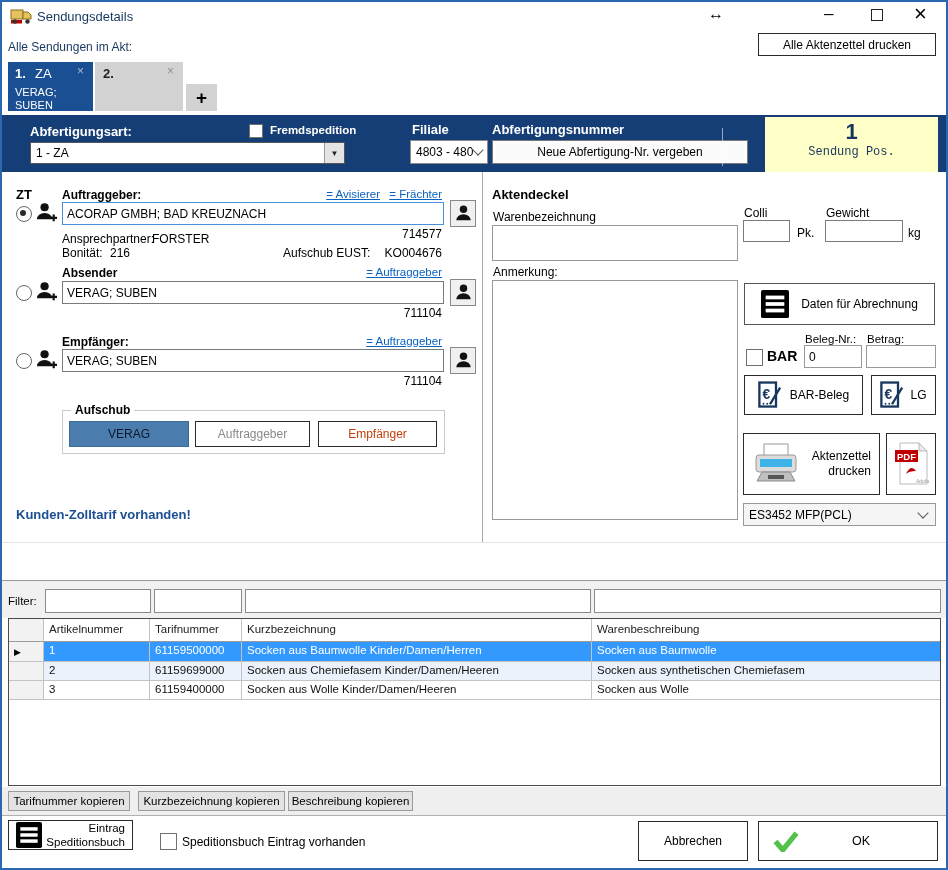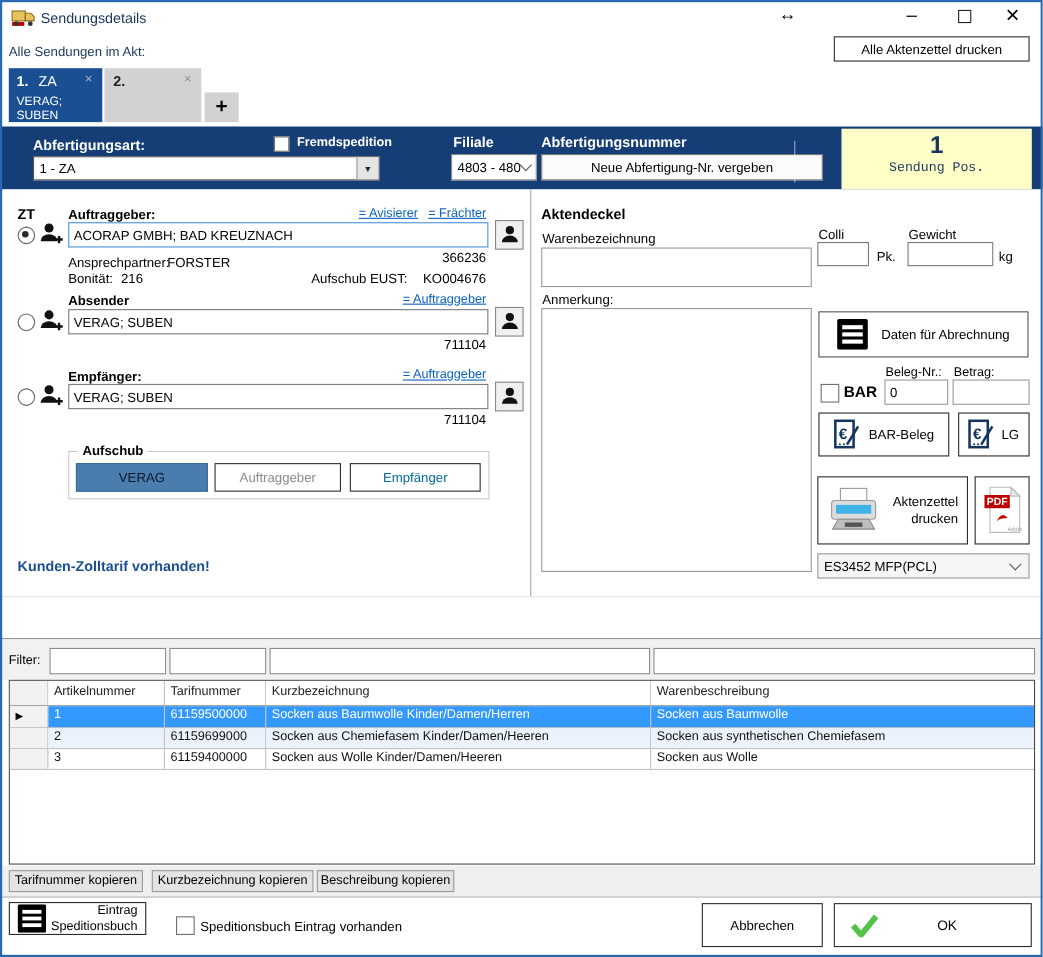--- a/index.html
+++ b/index.html
@@ -109,21 +109,21 @@
   <span class="lbl b" style="left:62px;top:188px;">Auftraggeber:</span>
   <span class="link" style="right:568px;top:188px;">= Avisierer</span>
   <span class="link" style="right:506px;top:188px;">= Frächter</span>
   <input class="inp" style="left: 62px; top: 202px; width: 382px; height: 23px; border: 1.5px solid rgb(74, 144, 217);" value="ACORAP GMBH; BAD KREUZNACH">
   <button class="btn" style="left:450px;top:200px;width:26px;height:27px;background:#f0f0f0;border:1px solid #888;">
     <span><svg width="17" height="17" viewBox="0 0 20 20">
           <circle cx="10" cy="6.2" r="4.4" fill="#111"></circle>
           <path d="M1.5 19 a8.5 7 0 0 1 17 0 z" fill="#111"></path>
         </svg></span>
   </button>
-  <span class="num" style="right:506px;top:227px;">366236</span>
+  <span class="num" style="right:506px;top:227px;">714577</span>
   <span class="lbl" style="left:62px;top:232px;">Ansprechpartner:</span>
   <span class="lbl" style="left:152px;top:232px;">FORSTER</span>
   <span class="lbl" style="left:62px;top:246px;">Bonität:</span>
   <span class="lbl" style="left:110px;top:246px;">216</span>
   <span class="lbl" style="left:283px;top:246px;">Aufschub EUST:</span>
   <span class="num" style="right:506px;top:246px;">KO004676</span>
 
   <span class="lbl b" style="left:62px;top:266px;">Absender</span>
   <span class="link" style="right:506px;top:266px;">= Auftraggeber</span>
   <span class="radio" style="left:16px;top:285px;"></span>
@@ -159,21 +159,21 @@
           <circle cx="10" cy="6.2" r="4.4" fill="#111"></circle>
           <path d="M1.5 19 a8.5 7 0 0 1 17 0 z" fill="#111"></path>
         </svg></span>
   </button>
   <span class="num" style="right:506px;top:374px;">711104</span>
 
   <div class="groupbox" style="left:62px;top:410px;width:383px;height:44px;">
     <span class="legend">Aufschub</span>
     <button class="btn" style="left:6px;top:10px;width:120px;height:26px;background:#4a7cae;color:#0f172a;border:1px solid #3a6a97;">VERAG</button>
     <button class="btn" style="left:132px;top:10px;width:115px;height:26px;color:#8a8a8a;">Auftraggeber</button>
-    <button class="btn" style="left:255px;top:10px;width:119px;height:26px;color:#0369a1;">Empfänger</button>
+    <button class="btn" style="left:255px;top:10px;width:119px;height:26px;color:#c2410c;">Empfänger</button>
   </div>
 
   <span class="lbl b" style="left:16px;top:507px;font-size:13px;color:#1b4f93;">Kunden-Zolltarif vorhanden!</span>
 
   <div class="abs" style="left:482px;top:172px;width:1px;height:370px;background:#a9a9a9;"></div>
   <div class="abs" style="left:0;top:542px;width:948px;height:1px;background:#e3e3e3;"></div>
 
   <span class="lbl b" style="left:492px;top:187px;font-size:13px;">Aktendeckel</span>
   <span class="lbl" style="left:493px;top:210px;">Warenbezeichnung</span>
   <textarea class="inp" style="left: 492px; top: 225px; width: 246px; height: 36px; border: 1px solid rgb(153, 153, 153); resize: none;"></textarea>

